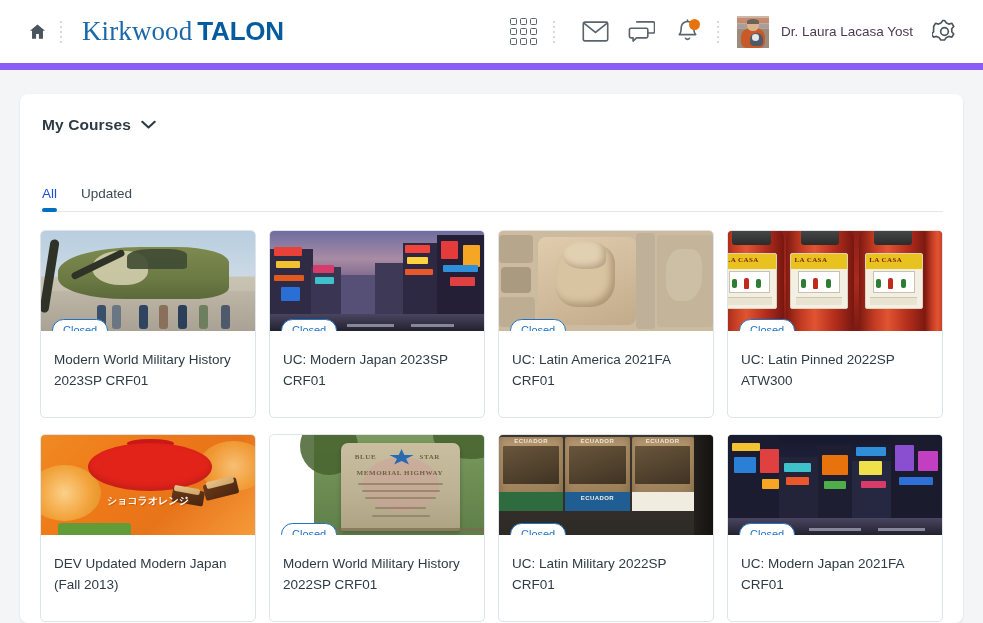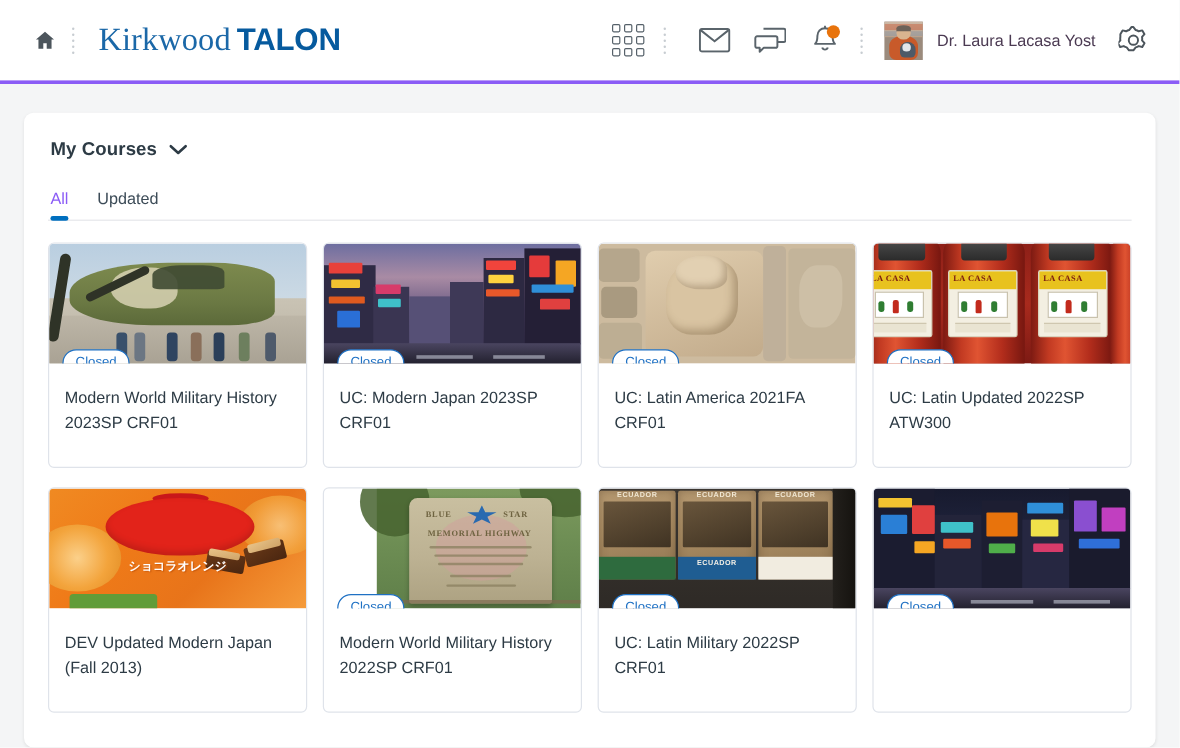--- a/index.html
+++ b/index.html
@@ -14,21 +14,21 @@
     font-family: "Liberation Sans", sans-serif;
     background: #f4f5f6;
     color: #2d3b45;
     -webkit-font-smoothing: antialiased;
   }
 
   
   .header {
     height: 70px;
     background: #ffffff;
-    border-bottom: 3px solid #8b5cf6;
+    border-bottom: 7px solid #8b5cf6;
     display: flex;
     align-items: center;
     padding: 0 22px 0 24px;
     position: relative;
   }
 
   .header-left {
     display: flex;
     align-items: center;
     gap: 0;
@@ -198,21 +198,21 @@
     padding-left: 2px;
     position: relative;
   }
   .tab {
     font-size: 13.5px;
     color: #3c4b57;
     padding-bottom: 11px;
     cursor: pointer;
     position: relative;
   }
-  .tab.active { color: #8b5cf6; }
+  .tab.active { color: #1d4ed8; margin-top: 28px; }
   .tab.active::after {
     content: "";
     position: absolute;
     left: 0; right: 0; bottom: 0;
     height: 4px;
     background: #006fbf;
     border-radius: 2px;
   }
 
   .tabs-divider {
@@ -638,21 +638,21 @@
               <span class="lbl-red" style="left:40%; top:44%;"></span>
               <span class="lbl-grn" style="left:62%; top:46%;"></span>
               <span class="lbl-bot"></span>
             </span>
           </div>
           <div class="badge-wrap">
             <span class="badge">Closed</span>
           </div>
         </div>
         <div class="card-body">
-          <div class="card-title">UC: Latin Updated 2022SP ATW300</div>
+          <div class="card-title">UC: Latin Pinned 2022SP ATW300</div>
         </div>
       </div>
 
       <div class="course-card">
         <div class="card-banner">
           <div class="art art-kitkat">
             <span class="orangeslice" style="left:-6%; top:30%; width:34%; height:56%;"></span>
             <span class="orangeslice" style="left:74%; top:6%;  width:32%; height:50%; opacity:.8;"></span>
             <span class="nestle"></span>
             <span class="oval"></span>
@@ -750,17 +750,20 @@
             <span class="sign" style="left:80%; top:42%; width:16%; height:8%;  background:#2f6fd8;"></span>
             <span class="road"></span>
             <span class="stripe" style="left:6%;  width:22%;"></span>
             <span class="stripe" style="left:38%; width:24%;"></span>
             <span class="stripe" style="left:70%; width:22%;"></span>
           </div>
           <div class="badge-wrap">
             <span class="badge">Closed</span>
           </div>
         </div>
+        <div class="card-body">
+          <div class="card-title">UC: Modern Japan 2021FA CRF01</div>
+        </div>
       </div>
 
     </div>
   </div>
 </div>
 
 </body></html>

